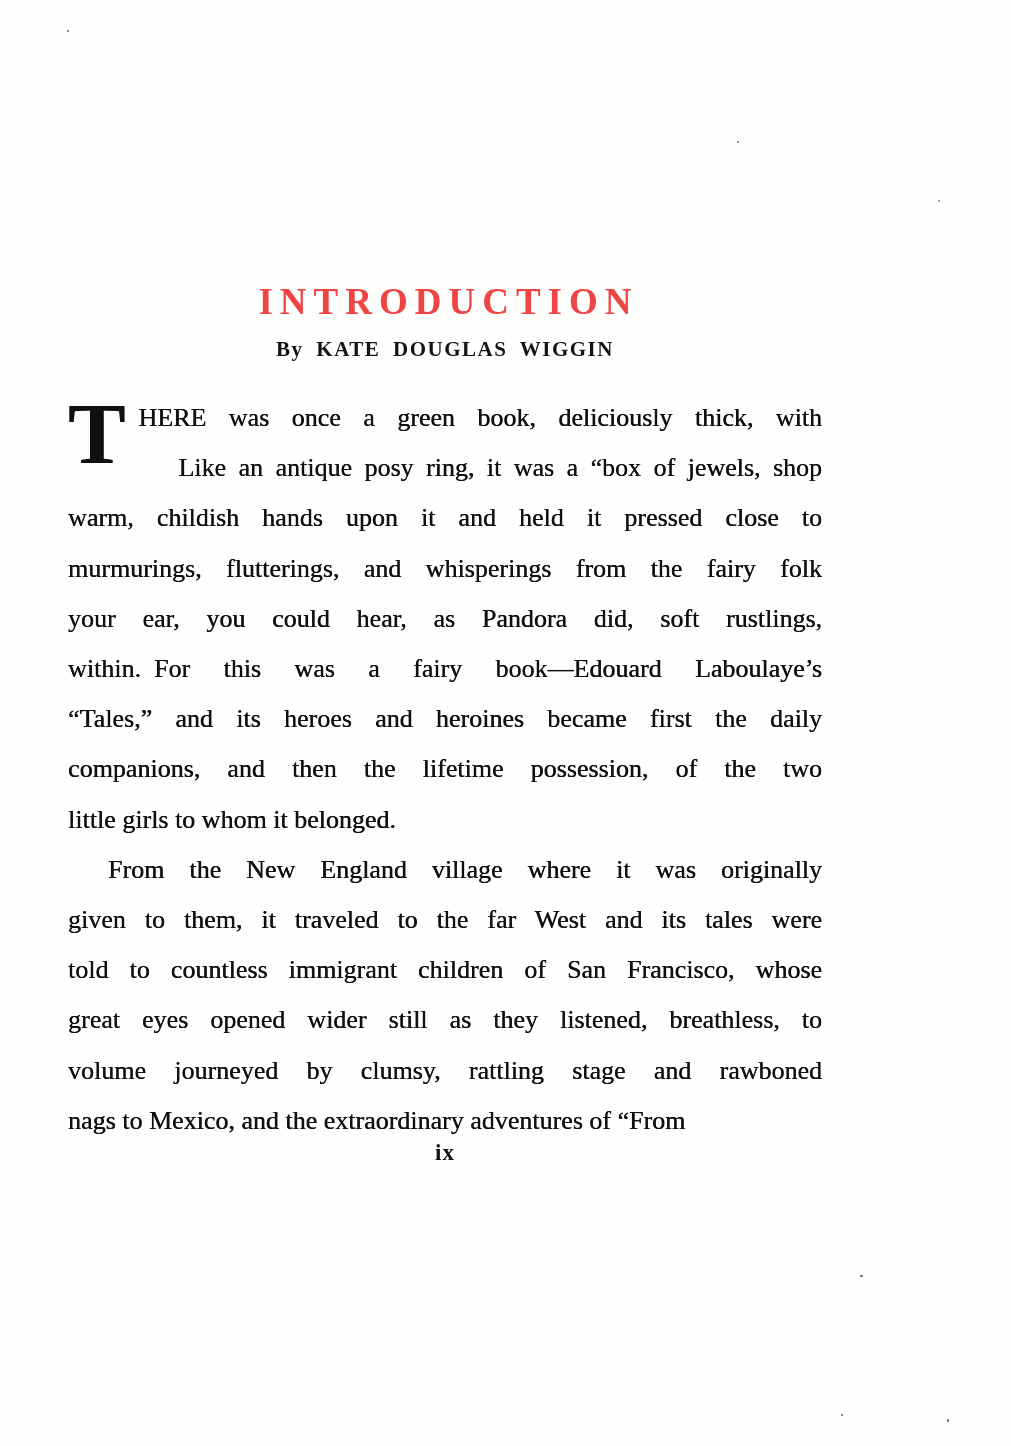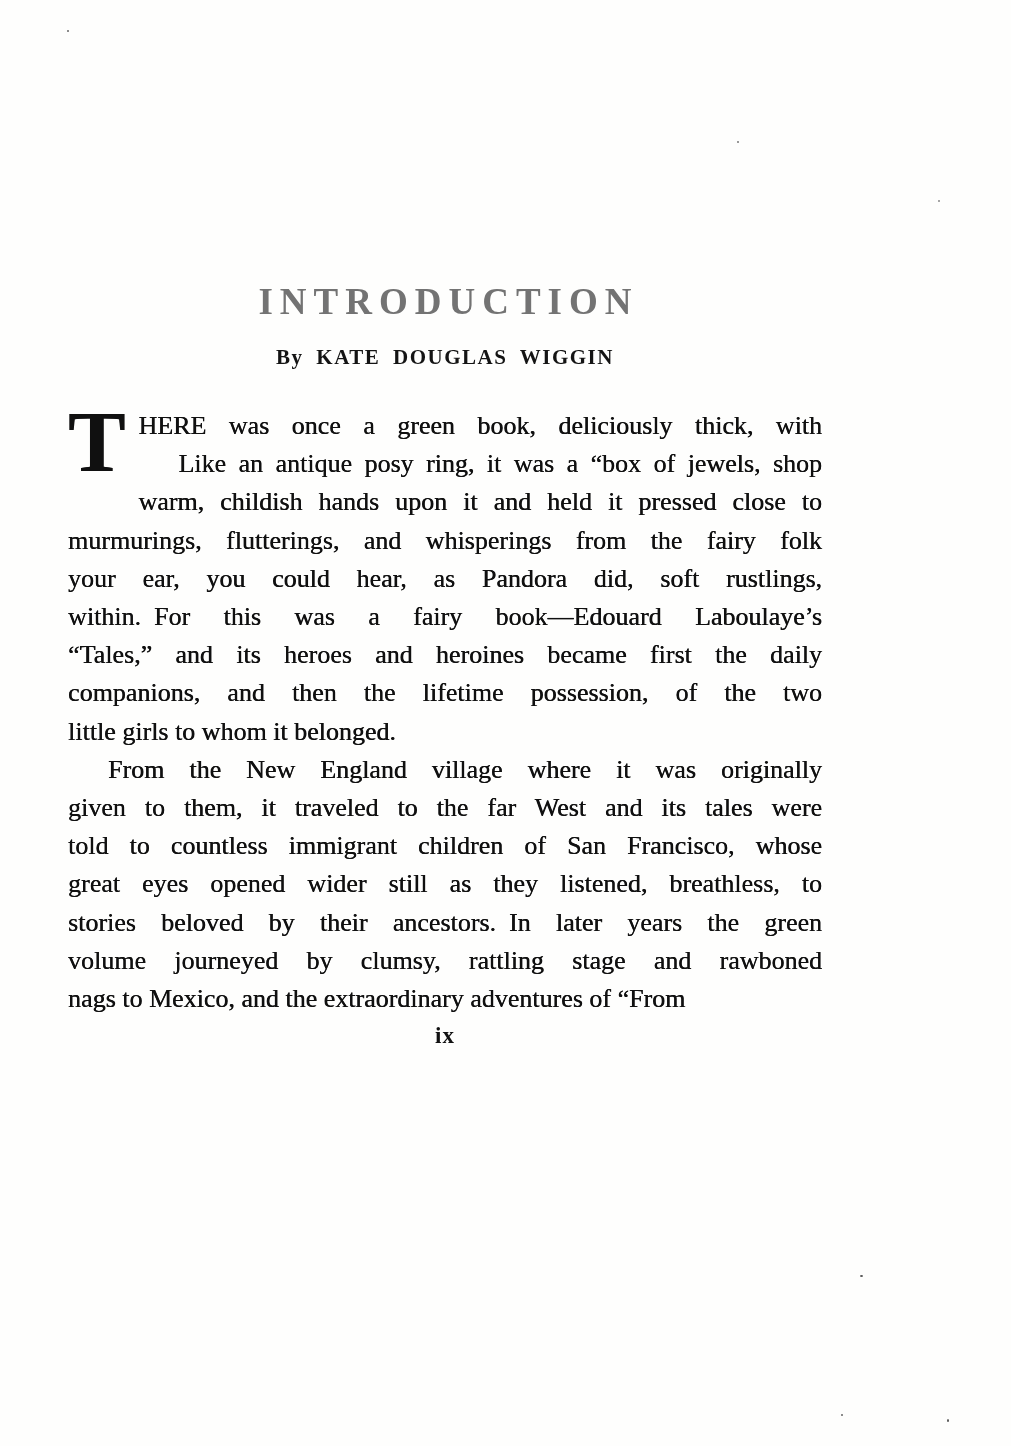--- a/index.html
+++ b/index.html
@@ -18,60 +18,60 @@
     left: 68px;
     top: 280px;
     width: 754px;
   }
   .title {
     text-align: center;
     font-size: 37px;
     font-weight: 700;
     letter-spacing: 7px;
     text-indent: 7px;
-    color: #737373;
+    color: #ef4444;
   }
   .byline {
     text-align: center;
     font-size: 21px;
     font-weight: 700;
     letter-spacing: 1.5px;
     word-spacing: 6px;
-    margin-top: 22px;
+    margin-top: 14px;
     color: #141414;
   }
   .body-text {
     margin-top: 37px;
     font-size: 26px;
     line-height: 38.2px;
     text-shadow: 0.35px 0 0 currentColor;
     color: #101010;
   }
   .para {  }
   .line {
     text-align: justify;
     text-align-last: justify;
+    margin-top: 12px;
   }
   .line.last { text-align-last: left; }
   .para.indent > .line:first-child { text-indent: 40px; }
   .dropcap {
     float: left;
     font-size: 86px;
     line-height: 64px;
     height: 76px;
     margin: 3px 13px 0 0;
     font-weight: 700;
     text-shadow: 0.6px 0 0 currentColor;
   }
   .page-num {
     text-align: center;
     font-size: 23px;
     font-weight: 700;
     letter-spacing: 1px;
-    margin-top: 5px;
   }
   .speck { position: absolute; background: #444; border-radius: 50%; }
   .s1 { left: 67px;  top: 30px;   width: 2px; height: 2px; background:#666; }
   .s2 { left: 737px; top: 141px;  width: 2px; height: 2px; background:#777; }
   .s3 { left: 938px; top: 200px;  width: 2px; height: 2px; background:#888; }
   .s4 { left: 860px; top: 1275px; width: 3px; height: 2px; background:#555; }
   .s5 { left: 841px; top: 1414px; width: 2px; height: 2px; background:#666; }
   .s6 { left: 947px; top: 1419px; width: 2px; height: 3px; background:#555; }
 </style>
 </head>
@@ -93,21 +93,20 @@
         <div class="line">within. For this was a fairy book—Edouard Laboulaye’s</div>
         <div class="line">“Tales,” and its heroes and heroines became first the daily</div>
         <div class="line">companions, and then the lifetime possession, of the two</div>
         <div class="line last">little girls to whom it belonged.</div>
       </div>
       <div class="para indent">
         <div class="line">From the New England village where it was originally</div>
         <div class="line">given to them, it traveled to the far West and its tales were</div>
         <div class="line">told to countless immigrant children of San Francisco, whose</div>
         <div class="line">great eyes opened wider still as they listened, breathless, to</div>
-        <div class="line">stories beloved by their ancestors. In later years the green</div>
         <div class="line">volume journeyed by clumsy, rattling stage and rawboned</div>
         <div class="line last">nags to Mexico, and the extraordinary adventures of “From</div>
       </div>
     </div>
   <div class="page-num">ix</div>
 </div>
 
 <div class="speck s1"></div>
 <div class="speck s2"></div>
 <div class="speck s3"></div>

